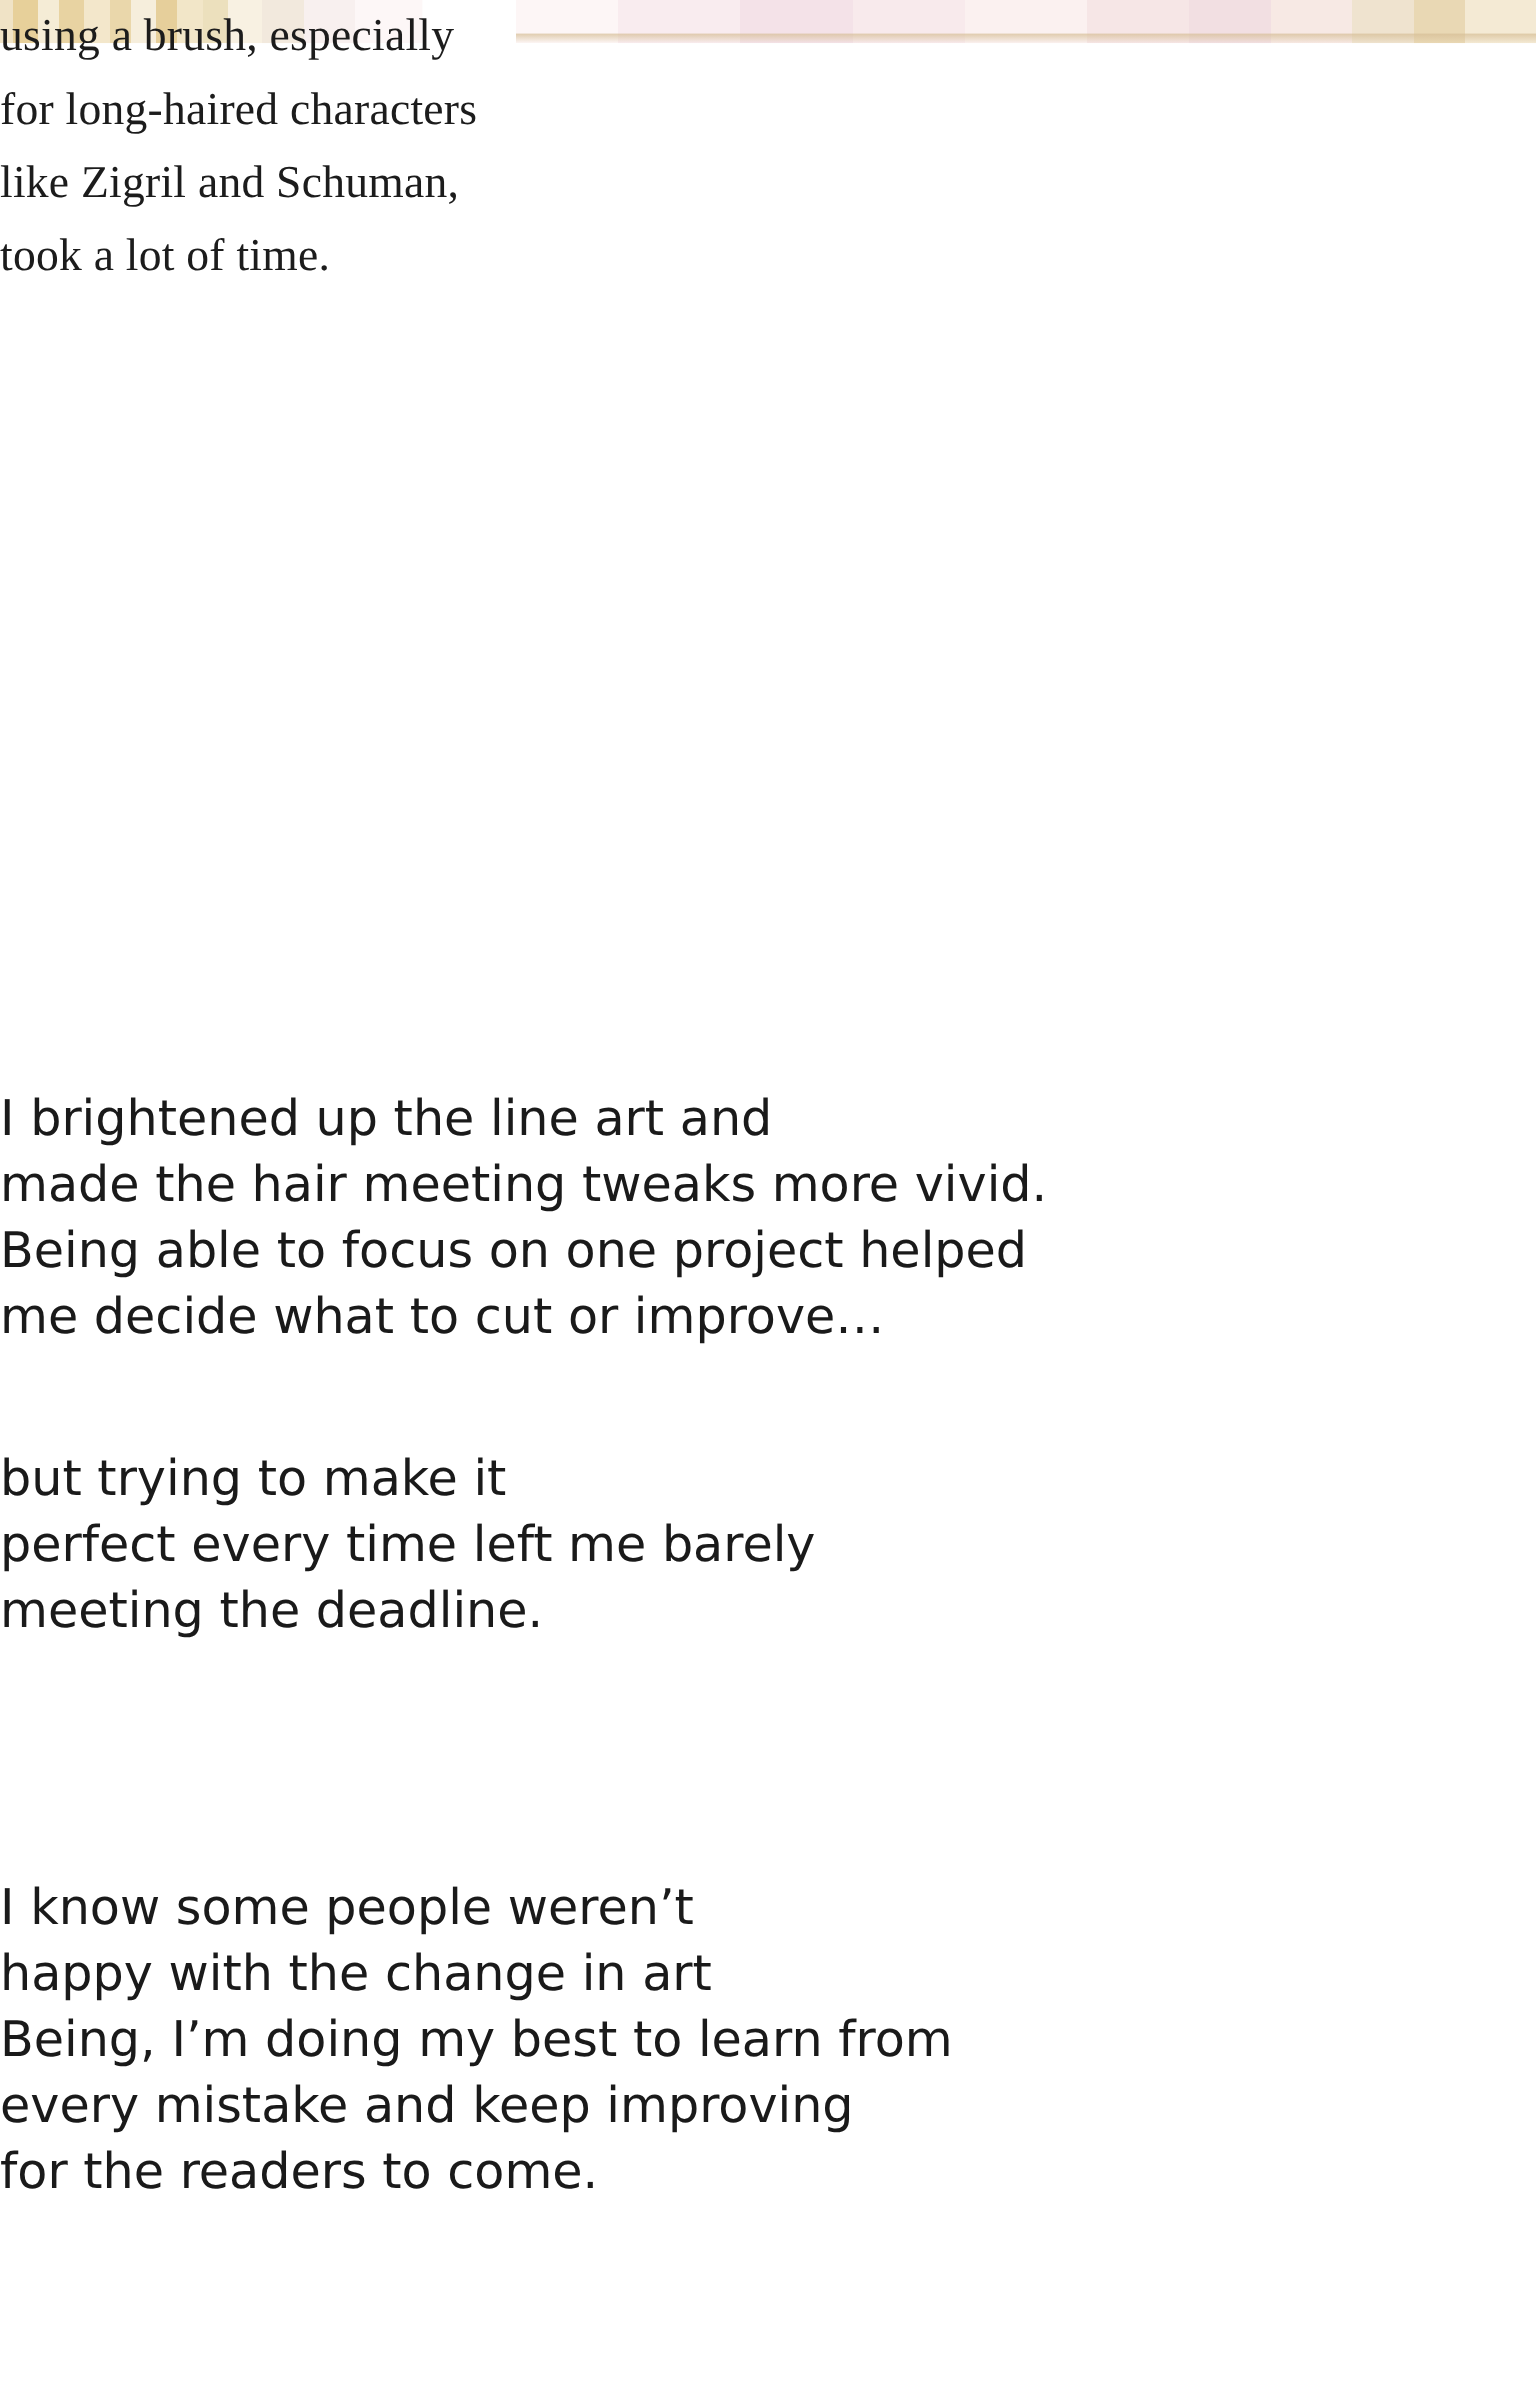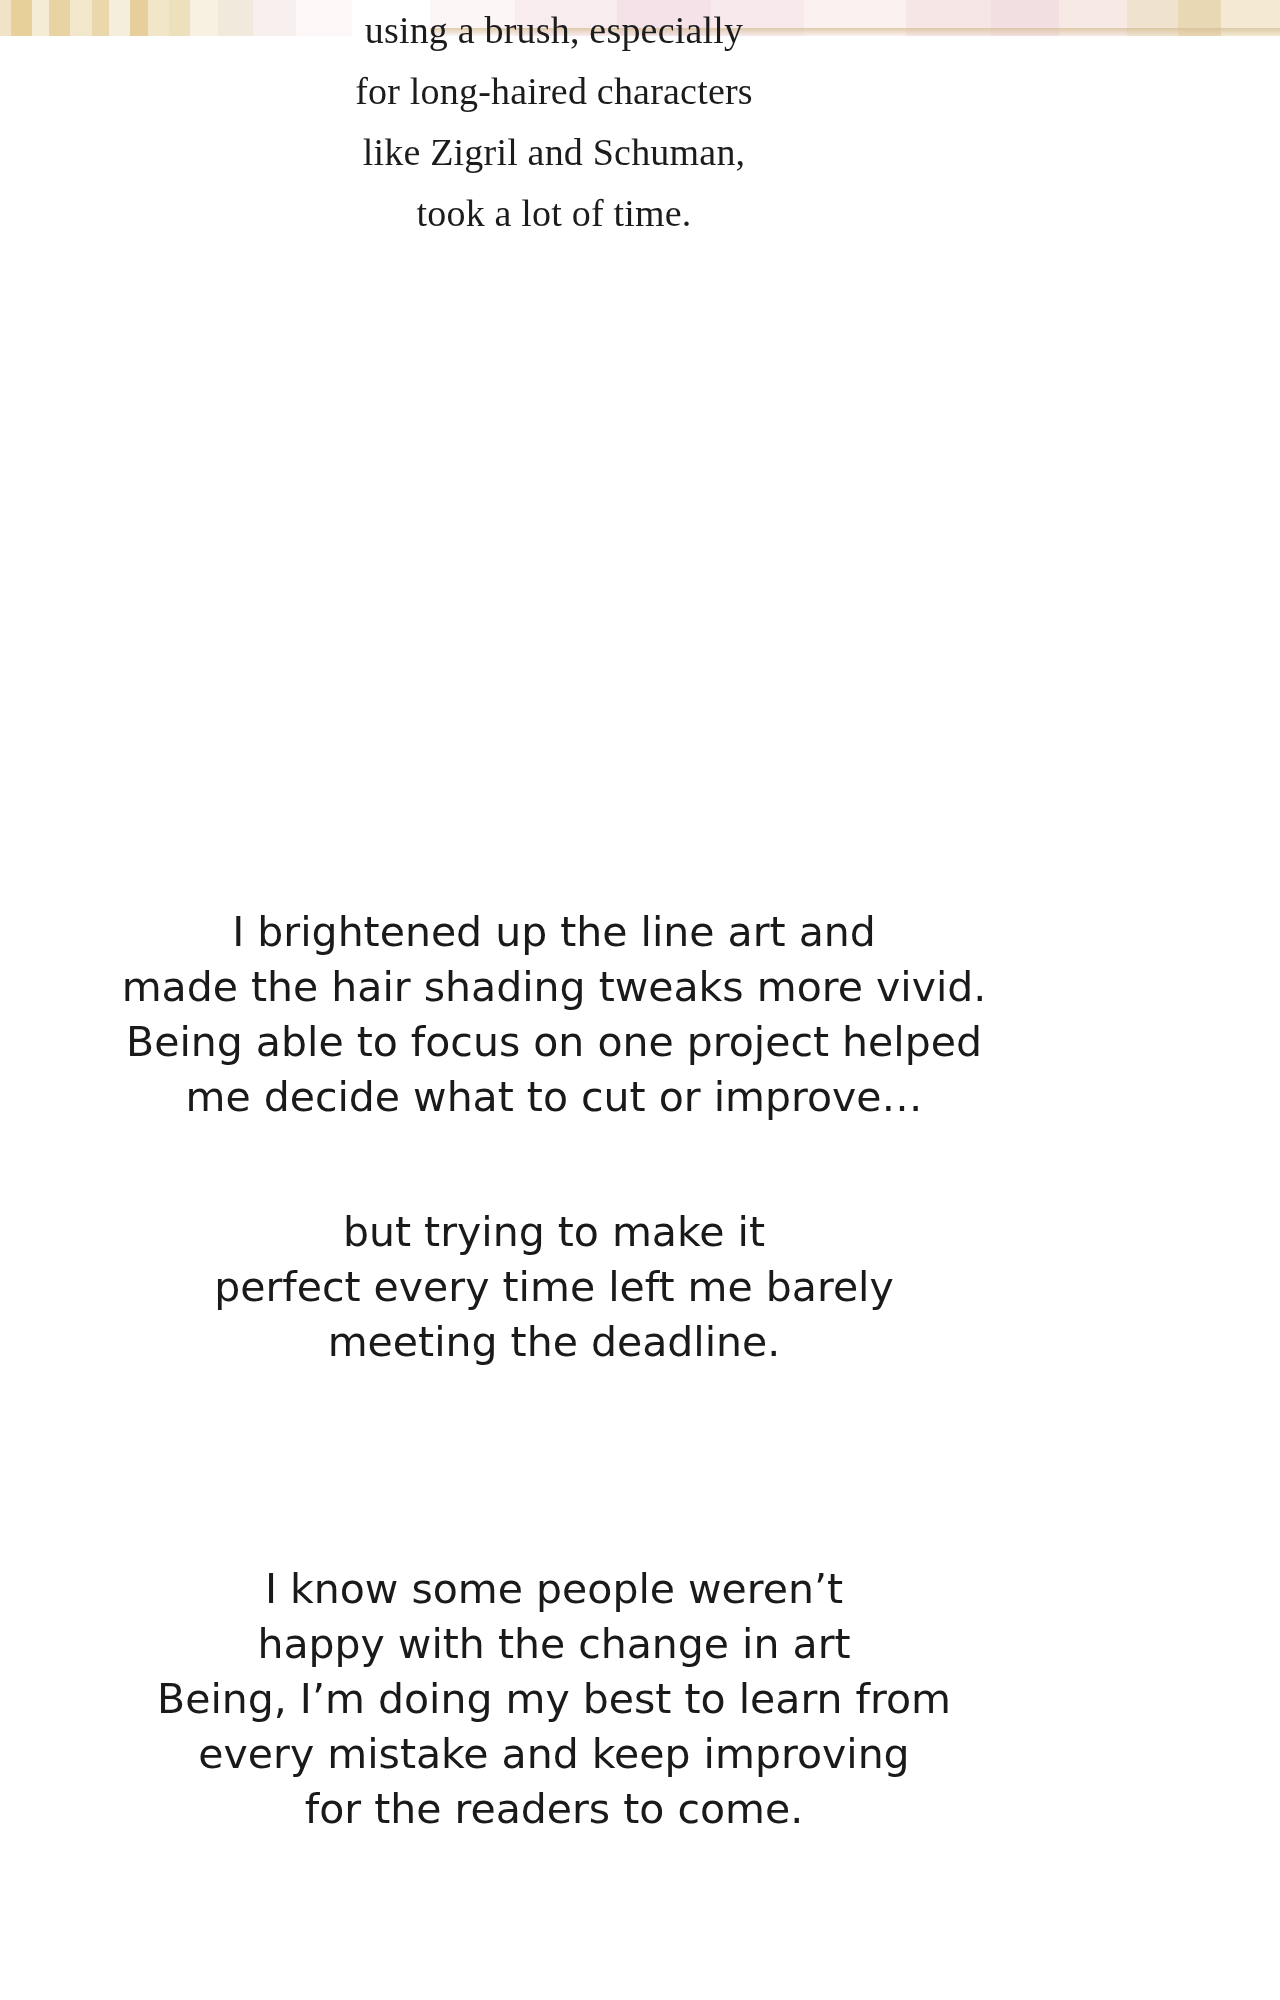--- a/index.html
+++ b/index.html
@@ -78,21 +78,21 @@
     top: 28px;
     width: 850px;
     height: 8px;
     background: linear-gradient(180deg, rgba(214,190,150,0.75), rgba(255,255,255,0));
   }
 
   
   .block {
     position: absolute;
     width: 1108px;
-    text-align: center;
+    text-align: left;
     color: #1c1c1c;
   }
 
   .serif {
     font-family: "Liberation Serif", serif;
     font-size: 38px;
     line-height: 61px;
     letter-spacing: 0.2px;
   }
 
@@ -124,21 +124,21 @@
 <div class="block serif" id="block-intro">
 
   <span class="line">using a brush, especially</span>
   <span class="line">for long-haired characters</span>
   <span class="line">like Zigril and Schuman,</span>
   <span class="line">took a lot of time.</span>
 </div>
 
 <div class="block sans" id="block-tweaks">
   <span class="line">I brightened up the line art and</span>
-  <span class="line">made the hair shading tweaks more vivid.</span>
+  <span class="line">made the hair meeting tweaks more vivid.</span>
   <span class="line">Being able to focus on one project helped</span>
   <span class="line">me decide what to cut or improve…</span>
 </div>
 
 <div class="block sans" id="block-deadline">
   <span class="line">but trying to make it</span>
   <span class="line">perfect every time left me barely</span>
   <span class="line">meeting the deadline.</span>
 </div>
 

